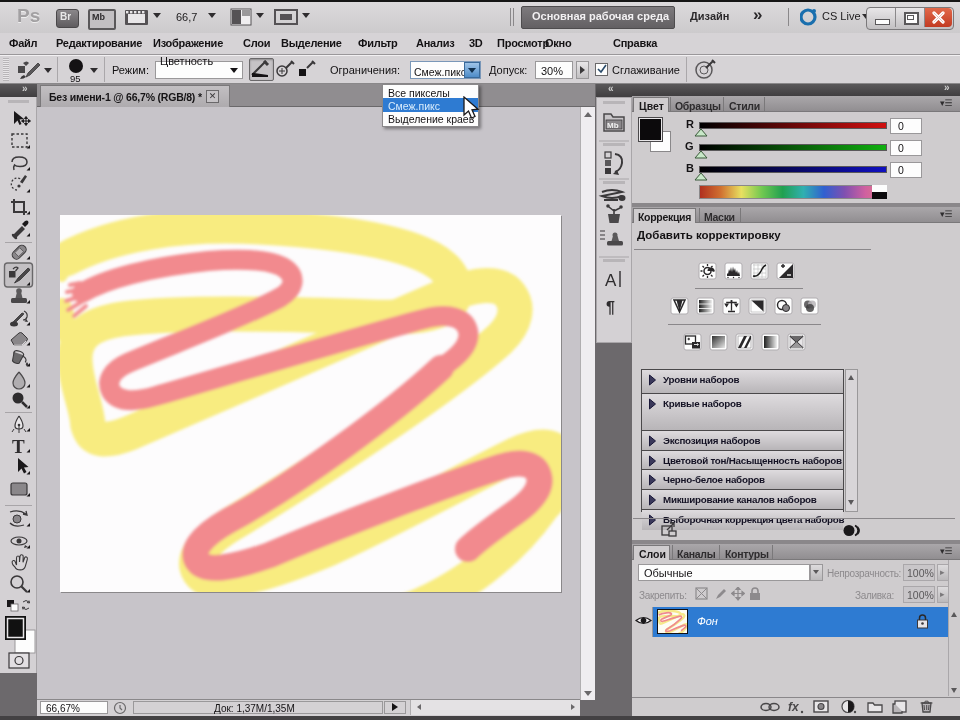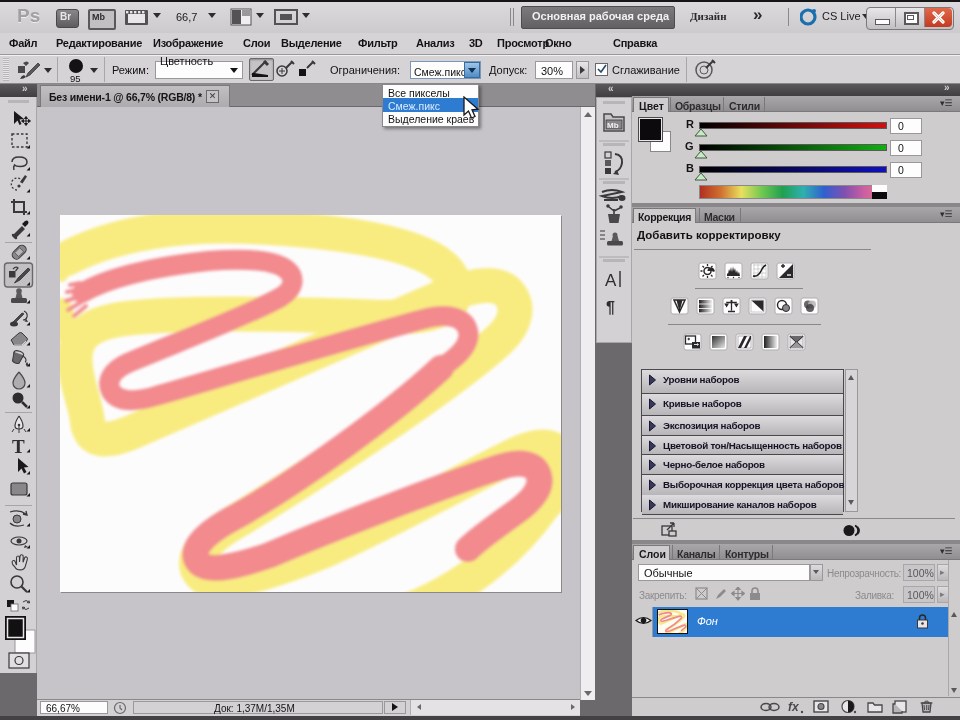--- a/index.html
+++ b/index.html
@@ -45,21 +45,21 @@
 <svg class="abs" style="left:274px;top:8px;" width="24" height="18">
   <rect x="1" y="2" width="22" height="14" fill="none" stroke="#555255" stroke-width="2"></rect>
   <rect x="6" y="6" width="12" height="6" fill="#555255"></rect>
 </svg>
 <div class="abs tx" style="left:302px;top:13px;width:0;height:0;border-left:4px solid transparent;border-right:4px solid transparent;border-top:5px solid #2e2c2e;"></div>
 
 <div class="abs" style="left:510px;top:8px;width:1px;height:18px;background:#8a888a;"></div>
 <div class="abs" style="left:513px;top:8px;width:1px;height:18px;background:#8a888a;"></div>
 <div class="abs" style="left:521px;top:6px;width:152px;height:21px;background:linear-gradient(#7d7a7d,#636063);border:1px solid #4e4c4e;border-radius:2px;"></div>
 <div class="abs tx" style="left:532px;top:10px;font-size:11px;font-weight:bold;color:#f2f0f2;">Основная рабочая среда</div>
-<div class="abs tx" style="left:690px;top:10px;font-size:11px;font-weight:bold;color:#2a282a;font-family:Liberation Serif, serif;">Дизайн</div>
+<div class="abs tx" style="left:690px;top:10px;font-size:11px;font-weight:bold;color:#2a282a;">Дизайн</div>
 <div class="abs tx" style="left:753px;top:5px;font-size:17px;font-weight:bold;color:#2a282a;">»</div>
 <div class="abs" style="left:788px;top:8px;width:1px;height:18px;background:#8a888a;"></div>
 
 <svg class="abs" style="left:800px;top:8px;" width="18" height="18">
   <circle cx="8" cy="9" r="7" fill="none" stroke="#1a6fae" stroke-width="3.2"></circle>
   <circle cx="14" cy="3" r="2" fill="#1a6fae"></circle>
 </svg>
 <div class="abs tx" style="left:822px;top:10px;font-size:11px;color:#1c1a1c;">CS Live</div>
 <div class="abs tx" style="left:862px;top:14px;width:0;height:0;border-left:4px solid transparent;border-right:4px solid transparent;border-top:5px solid #2e2c2e;"></div>
 
@@ -542,21 +542,21 @@
   <div class="abs" style="left:695px;top:288px;width:108px;height:1px;background:#8a878a;"></div>
   <div class="abs" style="left:668px;top:324px;width:153px;height:1px;background:#8a878a;"></div>
 
   <div id="presets" class="abs" style="left:641px;top:369px;width:203px;height:143px;border:1px solid #4a484a;background:#cfccce;box-sizing:border-box;">
     <div style="height:24px;background:linear-gradient(#dedbde,#b8b5b8);border-bottom:1px solid #4a484a;box-sizing:border-box;position:relative;">
           <svg style="position:absolute;left:6px;top:4px;" width="9" height="12">
             <path d="M1.5 1 L7.5 6 L1.5 11 Z" fill="#3a385a" stroke="#1a1838" stroke-width="1"></path>
           </svg>
           <span style="position:absolute;left:21px;top:4px;font-size:9.8px;font-weight:bold;letter-spacing:-0.25px;color:#141224;white-space:nowrap;">Уровни наборов</span>
         </div>
-    <div style="height:22px;background:linear-gradient(#dedbde,#b8b5b8);border-bottom:1px solid #4a484a;box-sizing:border-box;position:relative;">
+    <div style="height:37px;background:linear-gradient(#dedbde,#b8b5b8);border-bottom:1px solid #4a484a;box-sizing:border-box;position:relative;">
           <svg style="position:absolute;left:6px;top:4px;" width="9" height="12">
             <path d="M1.5 1 L7.5 6 L1.5 11 Z" fill="#3a385a" stroke="#1a1838" stroke-width="1"></path>
           </svg>
           <span style="position:absolute;left:21px;top:4px;font-size:9.8px;font-weight:bold;letter-spacing:-0.25px;color:#141224;white-space:nowrap;">Кривые наборов</span>
         </div>
     <div style="height:20.1px;background:linear-gradient(#dedbde,#b8b5b8);border-bottom:1px solid #4a484a;box-sizing:border-box;position:relative;">
           <svg style="position:absolute;left:6px;top:4px;" width="9" height="12">
             <path d="M1.5 1 L7.5 6 L1.5 11 Z" fill="#3a385a" stroke="#1a1838" stroke-width="1"></path>
           </svg>
           <span style="position:absolute;left:21px;top:4px;font-size:9.8px;font-weight:bold;letter-spacing:-0.25px;color:#141224;white-space:nowrap;">Экспозиция наборов</span>
@@ -566,31 +566,31 @@
             <path d="M1.5 1 L7.5 6 L1.5 11 Z" fill="#3a385a" stroke="#1a1838" stroke-width="1"></path>
           </svg>
           <span style="position:absolute;left:21px;top:4px;font-size:9.8px;font-weight:bold;letter-spacing:-0.25px;color:#141224;white-space:nowrap;">Цветовой тон/Насыщенность наборов</span>
         </div>
     <div style="height:20.1px;background:linear-gradient(#dedbde,#b8b5b8);border-bottom:1px solid #4a484a;box-sizing:border-box;position:relative;">
           <svg style="position:absolute;left:6px;top:4px;" width="9" height="12">
             <path d="M1.5 1 L7.5 6 L1.5 11 Z" fill="#3a385a" stroke="#1a1838" stroke-width="1"></path>
           </svg>
           <span style="position:absolute;left:21px;top:4px;font-size:9.8px;font-weight:bold;letter-spacing:-0.25px;color:#141224;white-space:nowrap;">Черно-белое наборов</span>
         </div>
+    <div style="height:20.1px;background:linear-gradient(#dedbde,#b8b5b8);border-bottom:1px solid #4a484a;box-sizing:border-box;position:relative;">
+          <svg style="position:absolute;left:6px;top:4px;" width="9" height="12">
+            <path d="M1.5 1 L7.5 6 L1.5 11 Z" fill="#3a385a" stroke="#1a1838" stroke-width="1"></path>
+          </svg>
+          <span style="position:absolute;left:21px;top:4px;font-size:9.8px;font-weight:bold;letter-spacing:-0.25px;color:#141224;white-space:nowrap;">Микширование каналов наборов</span>
+        </div>
     <div style="height:20.1px;background:linear-gradient(#dedbde,#b8b5b8);box-sizing:border-box;position:relative;">
           <svg style="position:absolute;left:6px;top:4px;" width="9" height="12">
             <path d="M1.5 1 L7.5 6 L1.5 11 Z" fill="#3a385a" stroke="#1a1838" stroke-width="1"></path>
           </svg>
           <span style="position:absolute;left:21px;top:4px;font-size:9.8px;font-weight:bold;letter-spacing:-0.25px;color:#141224;white-space:nowrap;">Выборочная коррекция цвета наборов</span>
-        </div>
-    <div style="height:20.1px;background:linear-gradient(#dedbde,#b8b5b8);border-bottom:1px solid #4a484a;box-sizing:border-box;position:relative;">
-          <svg style="position:absolute;left:6px;top:4px;" width="9" height="12">
-            <path d="M1.5 1 L7.5 6 L1.5 11 Z" fill="#3a385a" stroke="#1a1838" stroke-width="1"></path>
-          </svg>
-          <span style="position:absolute;left:21px;top:4px;font-size:9.8px;font-weight:bold;letter-spacing:-0.25px;color:#141224;white-space:nowrap;">Микширование каналов наборов</span>
         </div>
   </div>
   <div class="abs" style="left:845px;top:369px;width:13px;height:143px;background:#d8d5d8;border:1px solid #9a989a;box-sizing:border-box;"></div>
   <div class="abs" style="left:848px;top:375px;width:0;height:0;border-left:3.5px solid transparent;border-right:3.5px solid transparent;border-bottom:5px solid #5a585a;"></div>
   <div class="abs" style="left:848px;top:500px;width:0;height:0;border-left:3.5px solid transparent;border-right:3.5px solid transparent;border-top:5px solid #5a585a;"></div>
 
   <div class="abs" style="left:633px;top:518px;width:322px;height:1px;background:#8a878a;"></div>
   <svg class="abs" style="left:661px;top:522px;" width="17" height="15">
     <rect x="1" y="4" width="10" height="9" fill="none" stroke="#3a383a" stroke-width="1.3"></rect>
     <path d="M6 8 L13 1 M13 1 l-4 0 M13 1 l0 4" stroke="#3a383a" stroke-width="1.3" fill="none"></path>

